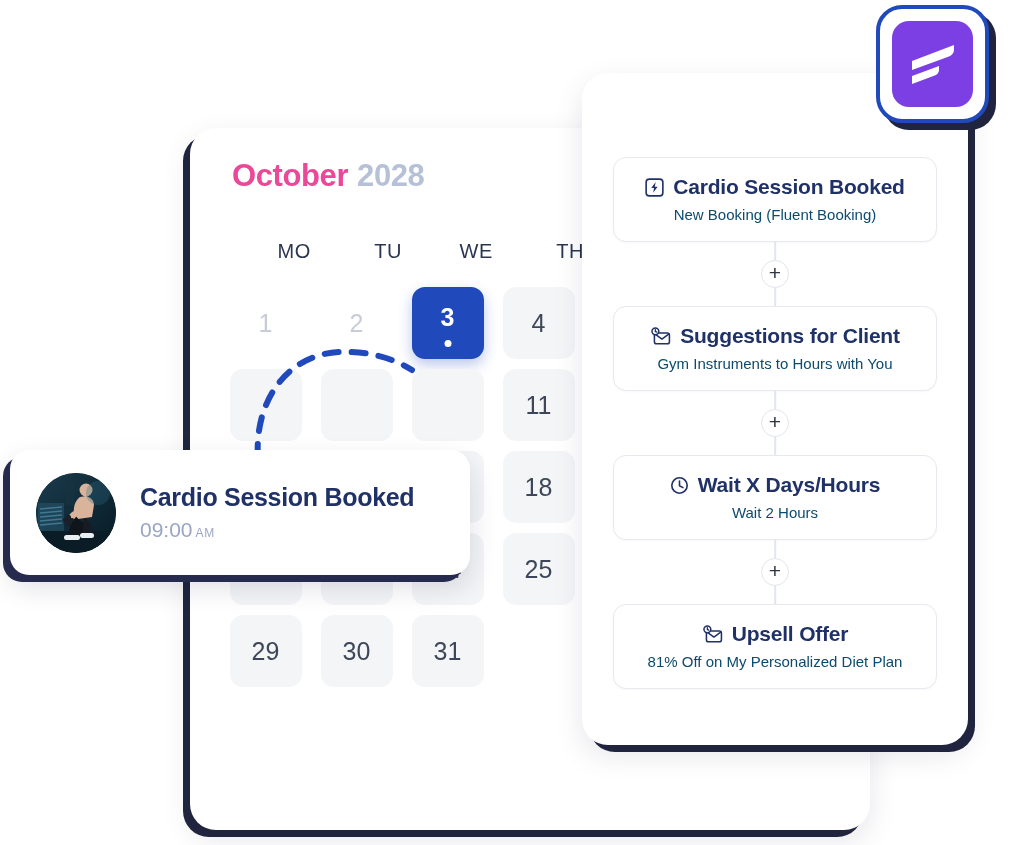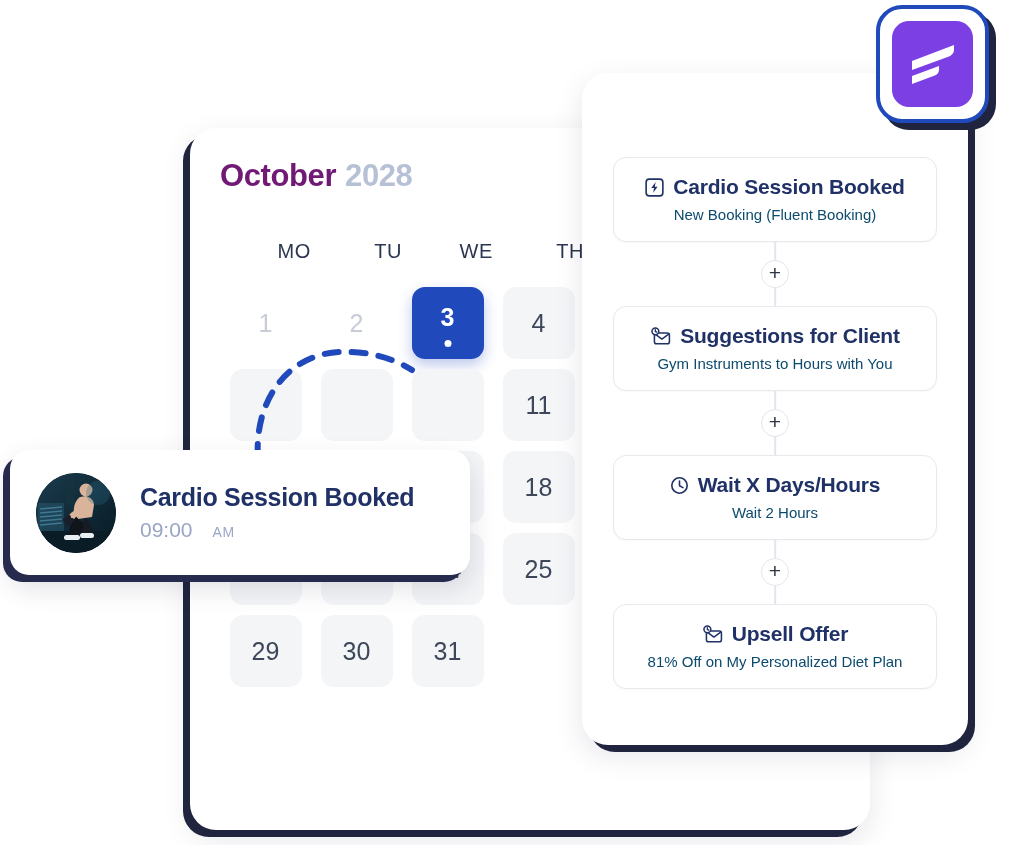--- a/index.html
+++ b/index.html
@@ -35,21 +35,21 @@
 
   .cal-title {
     position: absolute;
     left: 30px;
     top: 30px;
     font-size: 31px;
     font-weight: 700;
     letter-spacing: -0.4px;
     white-space: nowrap;
   }
-  .cal-title .month { color: #701a75; }
+  .cal-title .month { color: #ec4899; margin-left: 12px; }
   .cal-title .year  { color: #b6c0d6; margin-left: 9px; }
 
   .cal-grid {
     position: absolute;
     left: 30px;
     top: 112px;
     width: 620px;
   }
 
   .cal-head {
@@ -226,21 +226,21 @@
     color: #1f3166;
     letter-spacing: -0.3px;
     white-space: nowrap;
   }
   .toast-time {
     font-size: 21px;
     font-weight: 400;
     color: #9aa6c4;
     white-space: nowrap;
   }
-  .toast-time .ampm { font-size: 14px; letter-spacing: 0.6px; margin-left: 20px; }
+  .toast-time .ampm { font-size: 12px; letter-spacing: 0.6px; margin-left: 3px; }
 
   
   .brand-badge {
     position: absolute;
     left: 876px;
     top: 5px;
     width: 125px;
     height: 134px;
     z-index: 9;
   }

